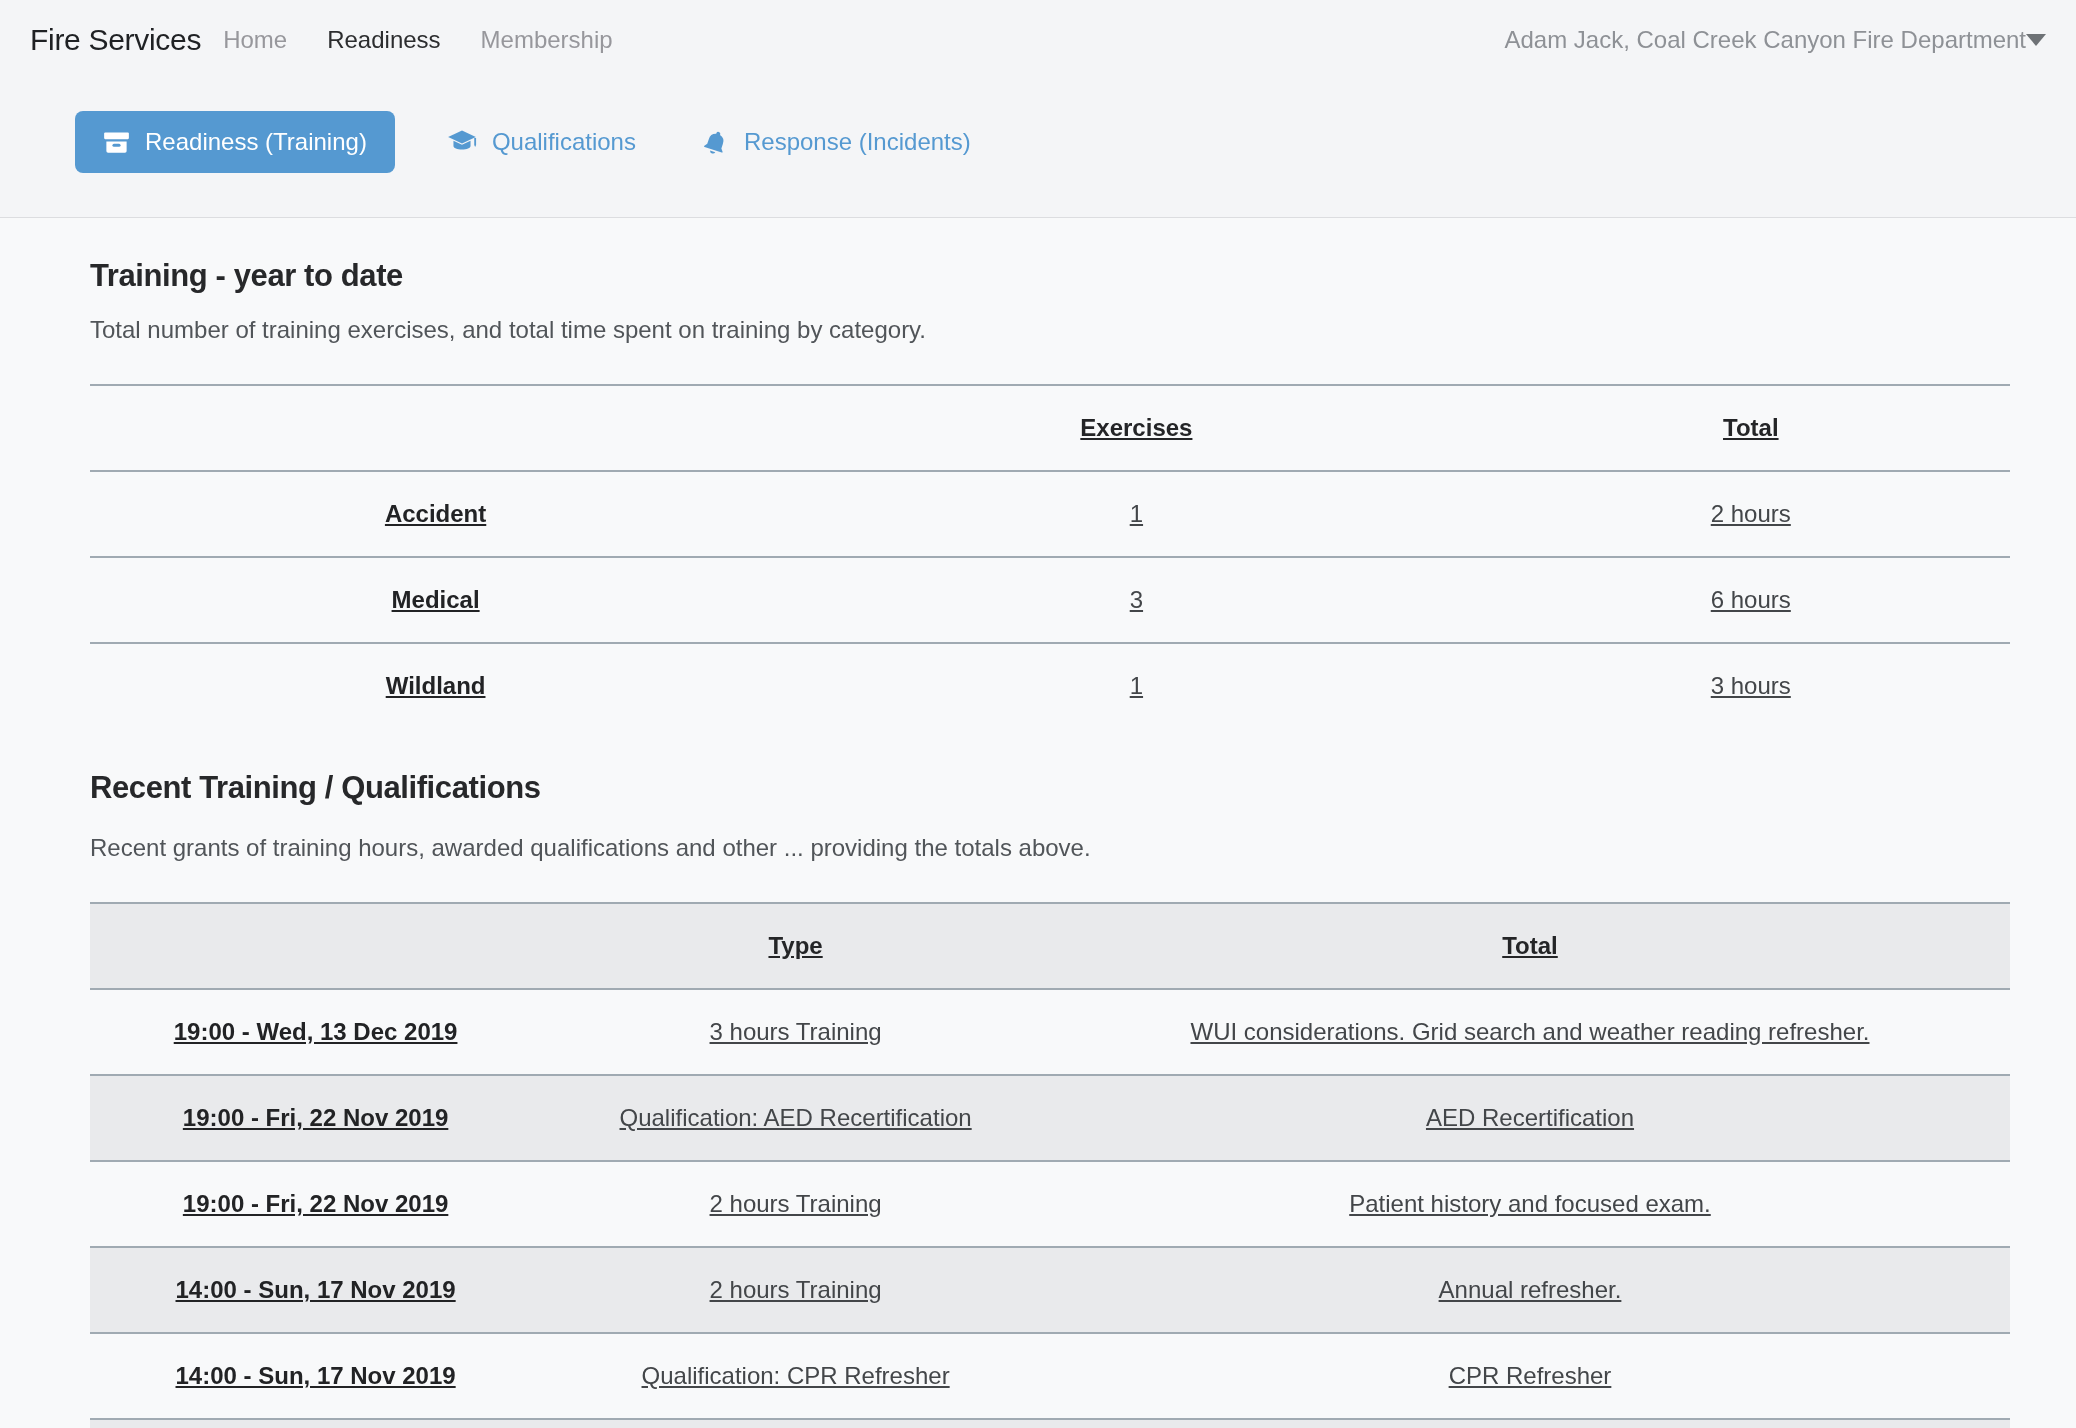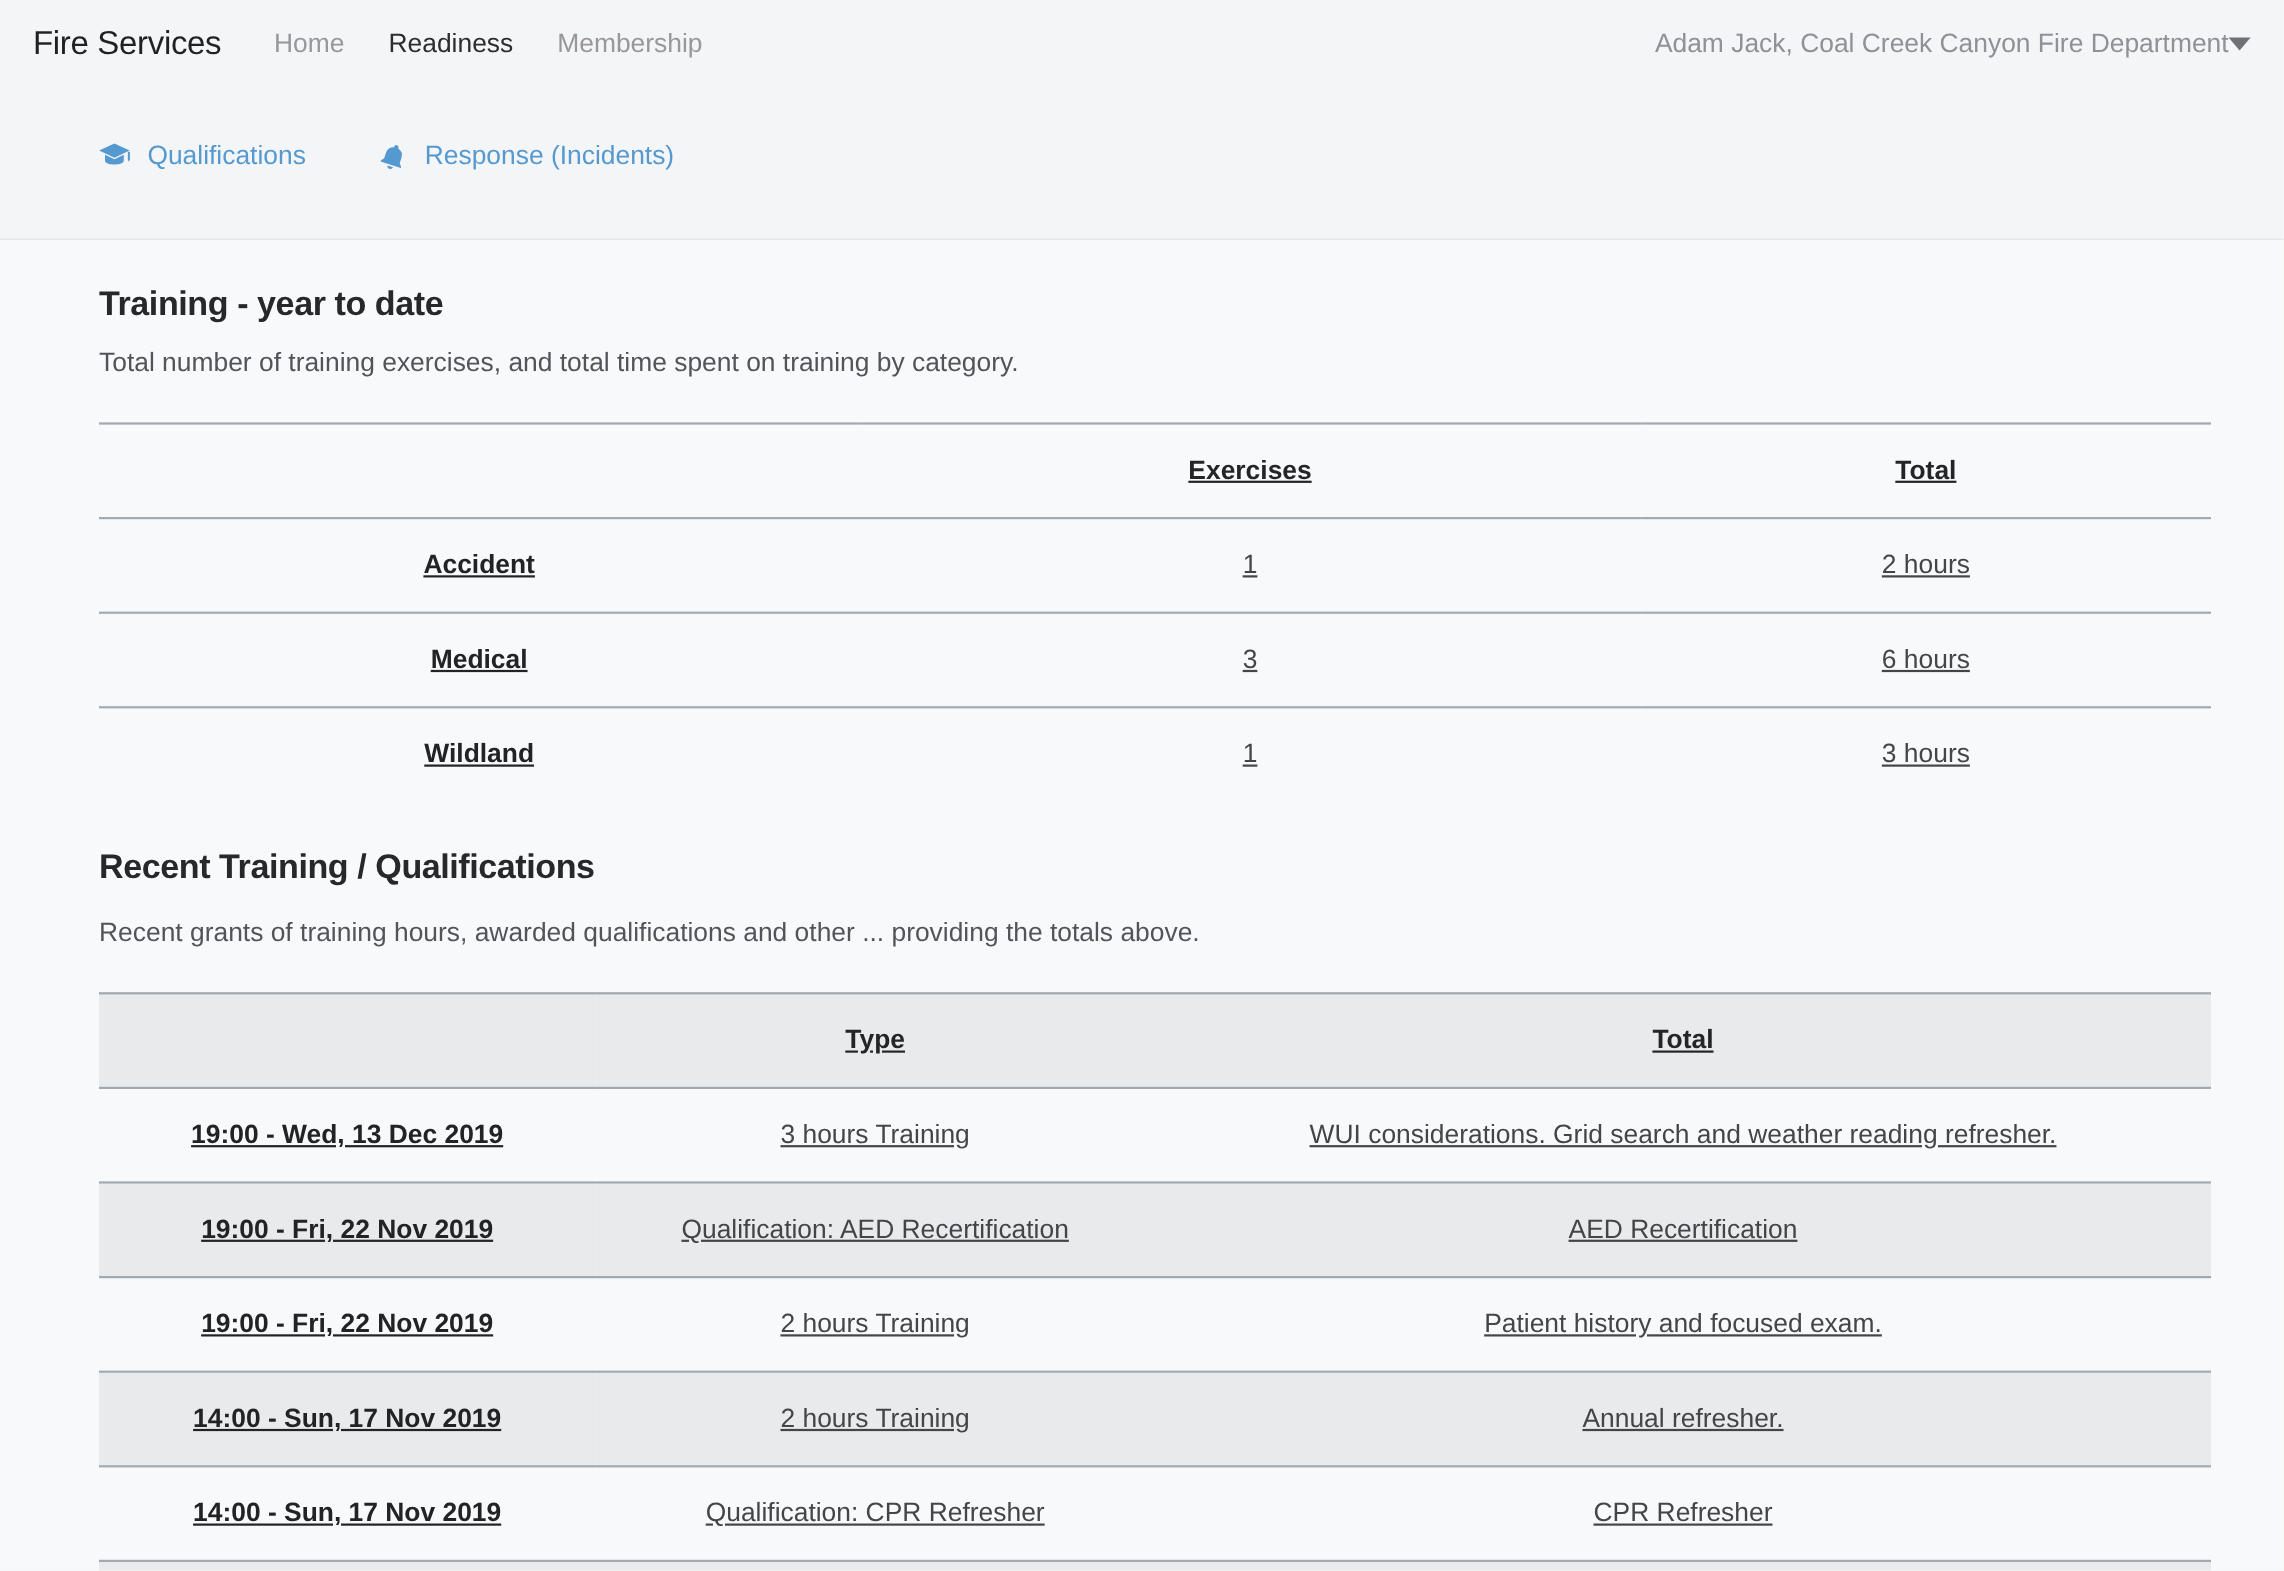--- a/index.html
+++ b/index.html
@@ -17,21 +17,21 @@
   }
   .topbar {
     display: flex;
     align-items: center;
     height: 80px;
     padding: 0 30px;
   }
   .brand {
     font-size: 30px;
     color: #1f2124;
-    margin-right: 48px;
+    margin-right: 22px;
     letter-spacing: -0.3px;
   }
   .nav { display: flex; gap: 40px; align-items: center; }
   .nav-item { font-size: 24px; color: #97979c; cursor: pointer; }
   .nav-item.active { color: #2c2d2f; }
   .user-menu {
     margin-left: auto;
     display: flex;
     align-items: center;
     font-size: 24px;
@@ -140,20 +140,30 @@
       <span class="nav-item active">Readiness</span>
       <span class="nav-item">Membership</span>
     </div>
     <div class="user-menu">
       <span>Adam Jack, Coal Creek Canyon Fire Department</span>
       <span class="caret"></span>
     </div>
   </div>
 
   <div class="tabs">
+    <div class="tab active">
+      <span style="display:flex">
+        <svg width="27" height="27" viewBox="0 0 24 24">
+          <rect x="1" y="3" width="22" height="6" rx="1" fill="#ffffff"></rect>
+          <path d="M3 11h18v8.5A1.5 1.5 0 0 1 19.5 21h-15A1.5 1.5 0 0 1 3 19.5z" fill="#ffffff"></path>
+          <rect x="8.4" y="13" width="7.2" height="2.7" rx="1.35" fill="#5599d1"></rect>
+        </svg>
+      </span>
+      <span>Readiness (Training)</span>
+    </div>
     <div class="tab">
       <span style="display:flex">
         <svg width="30" height="26" viewBox="0 0 26 22" fill="#5599d1">
           <path d="M13 1 25 6.6 13 12.2 1 6.6z"></path>
           <path d="M5.6 9.9v4.6c0 1.7 3.3 3.1 7.4 3.1s7.4-1.4 7.4-3.1V9.9L13 13.4z"></path>
           <path d="M23.6 7.5h1.6v6.2l-.8 1.6-.8-1.6z"></path>
         </svg>
       </span>
       <span>Qualifications</span>
     </div>

